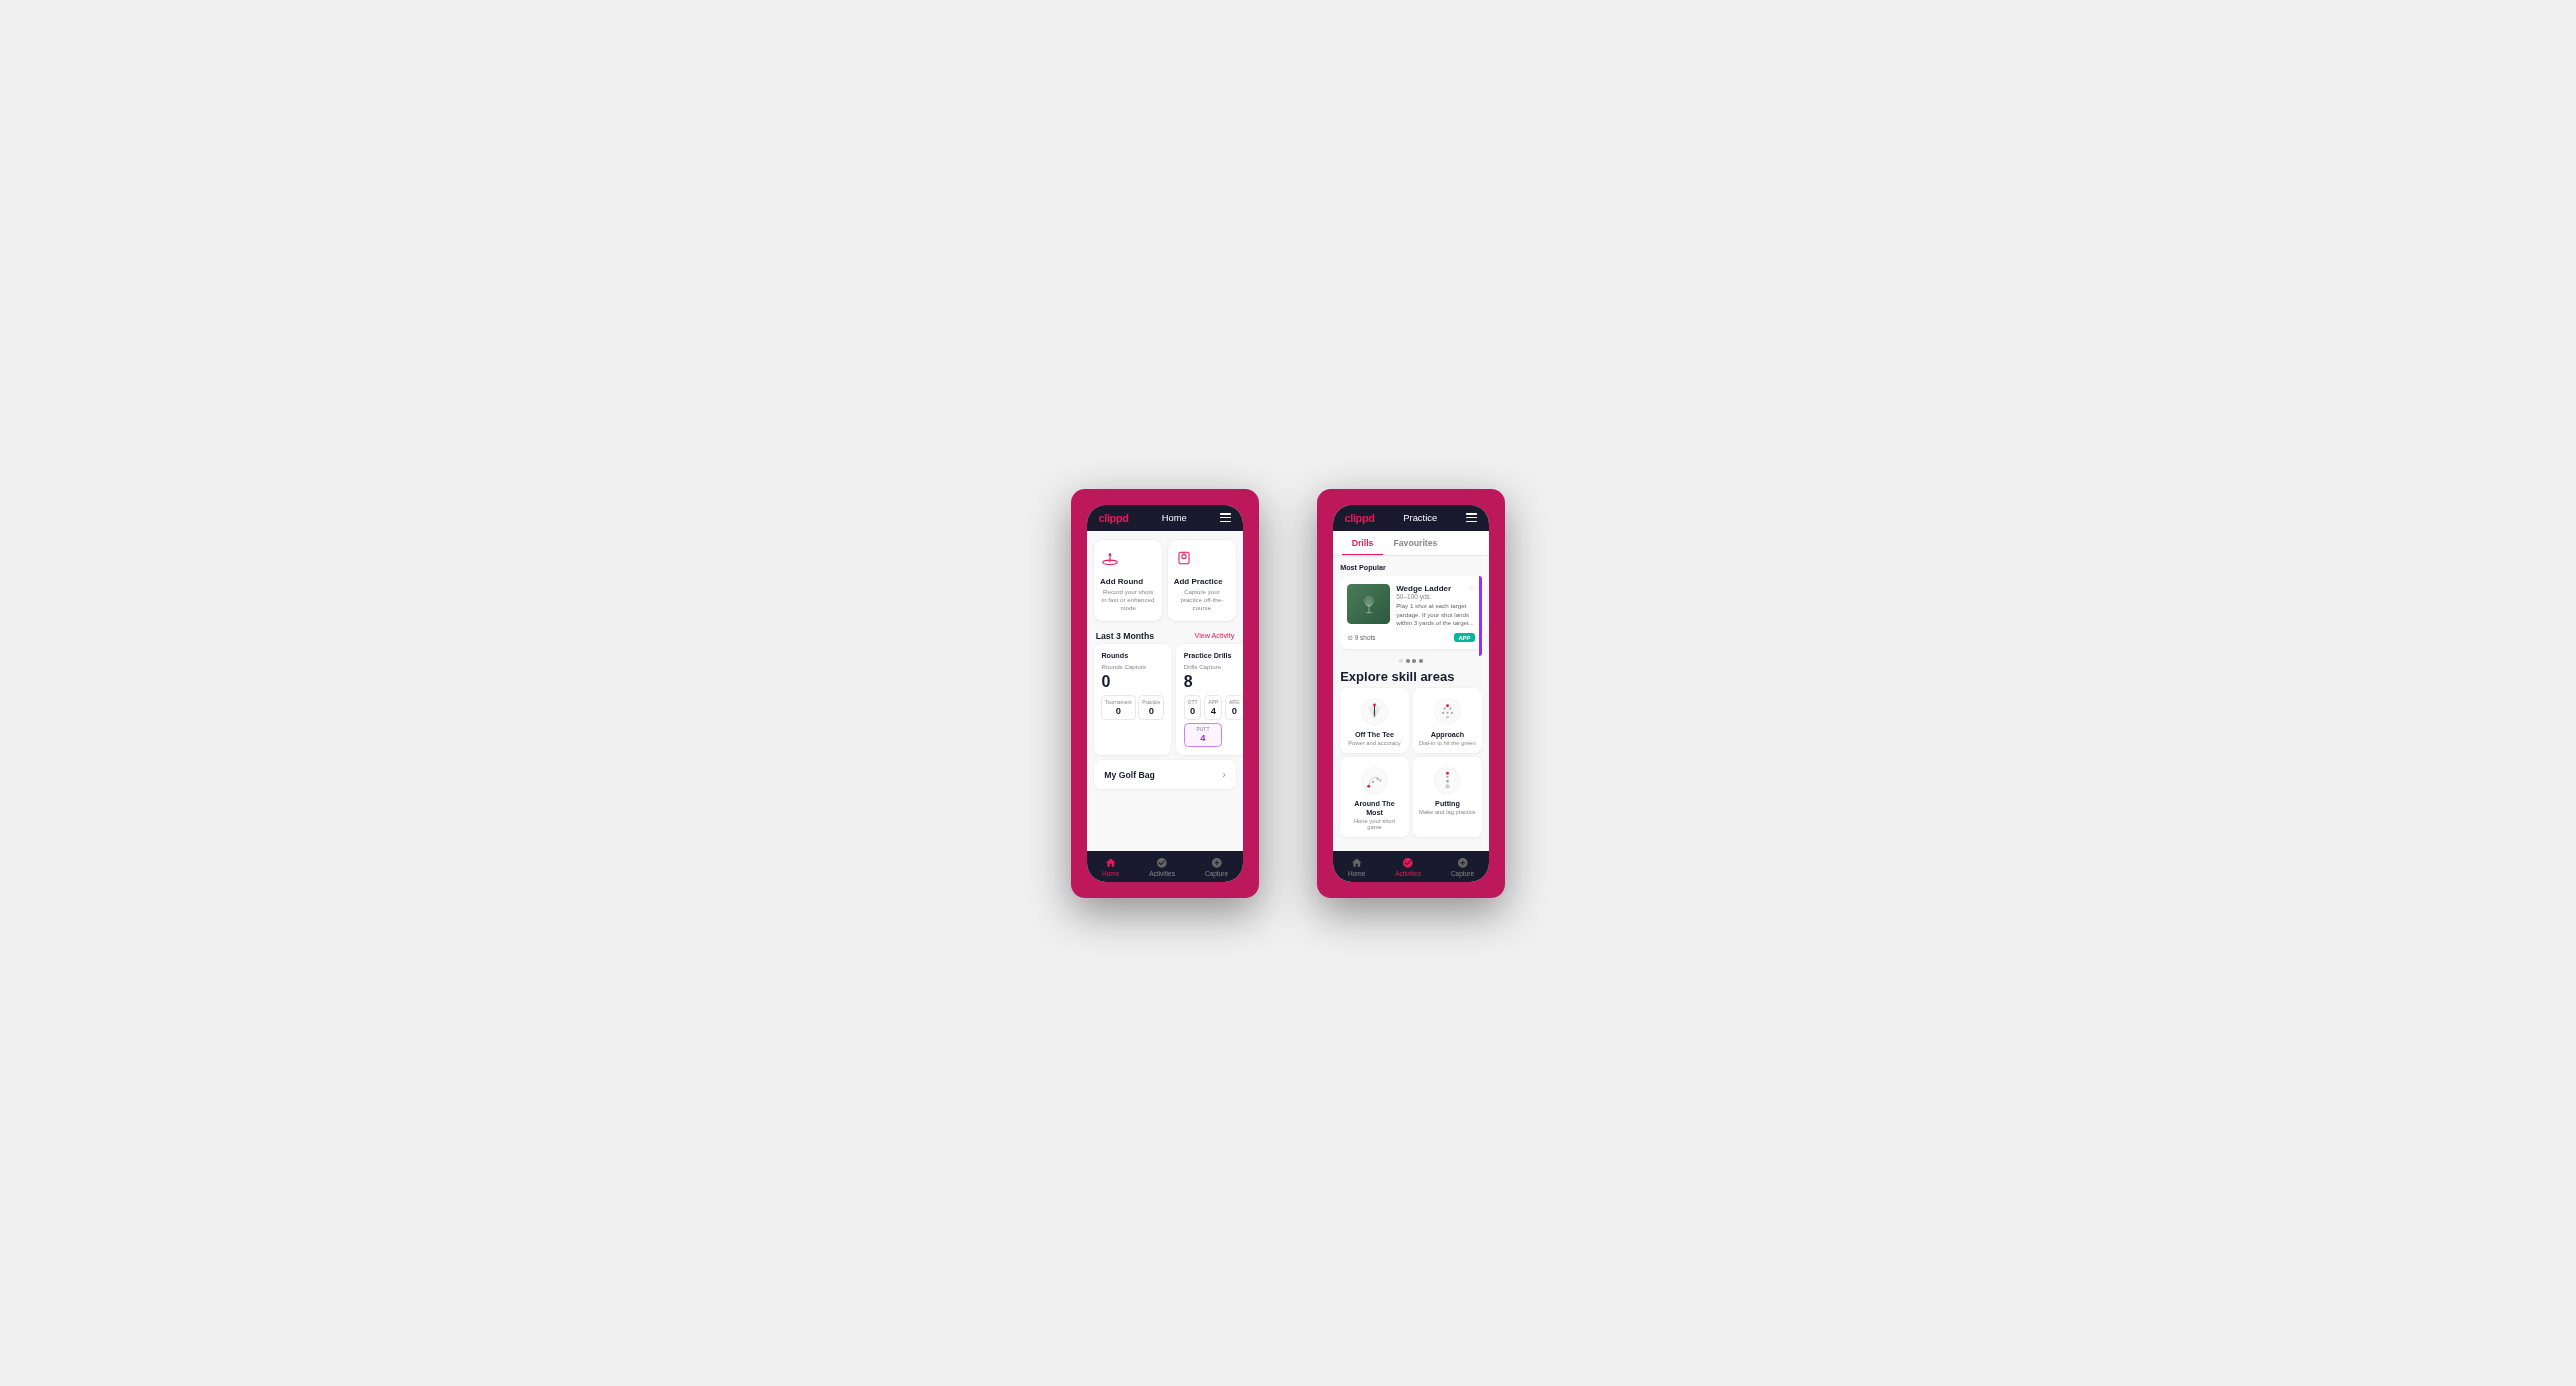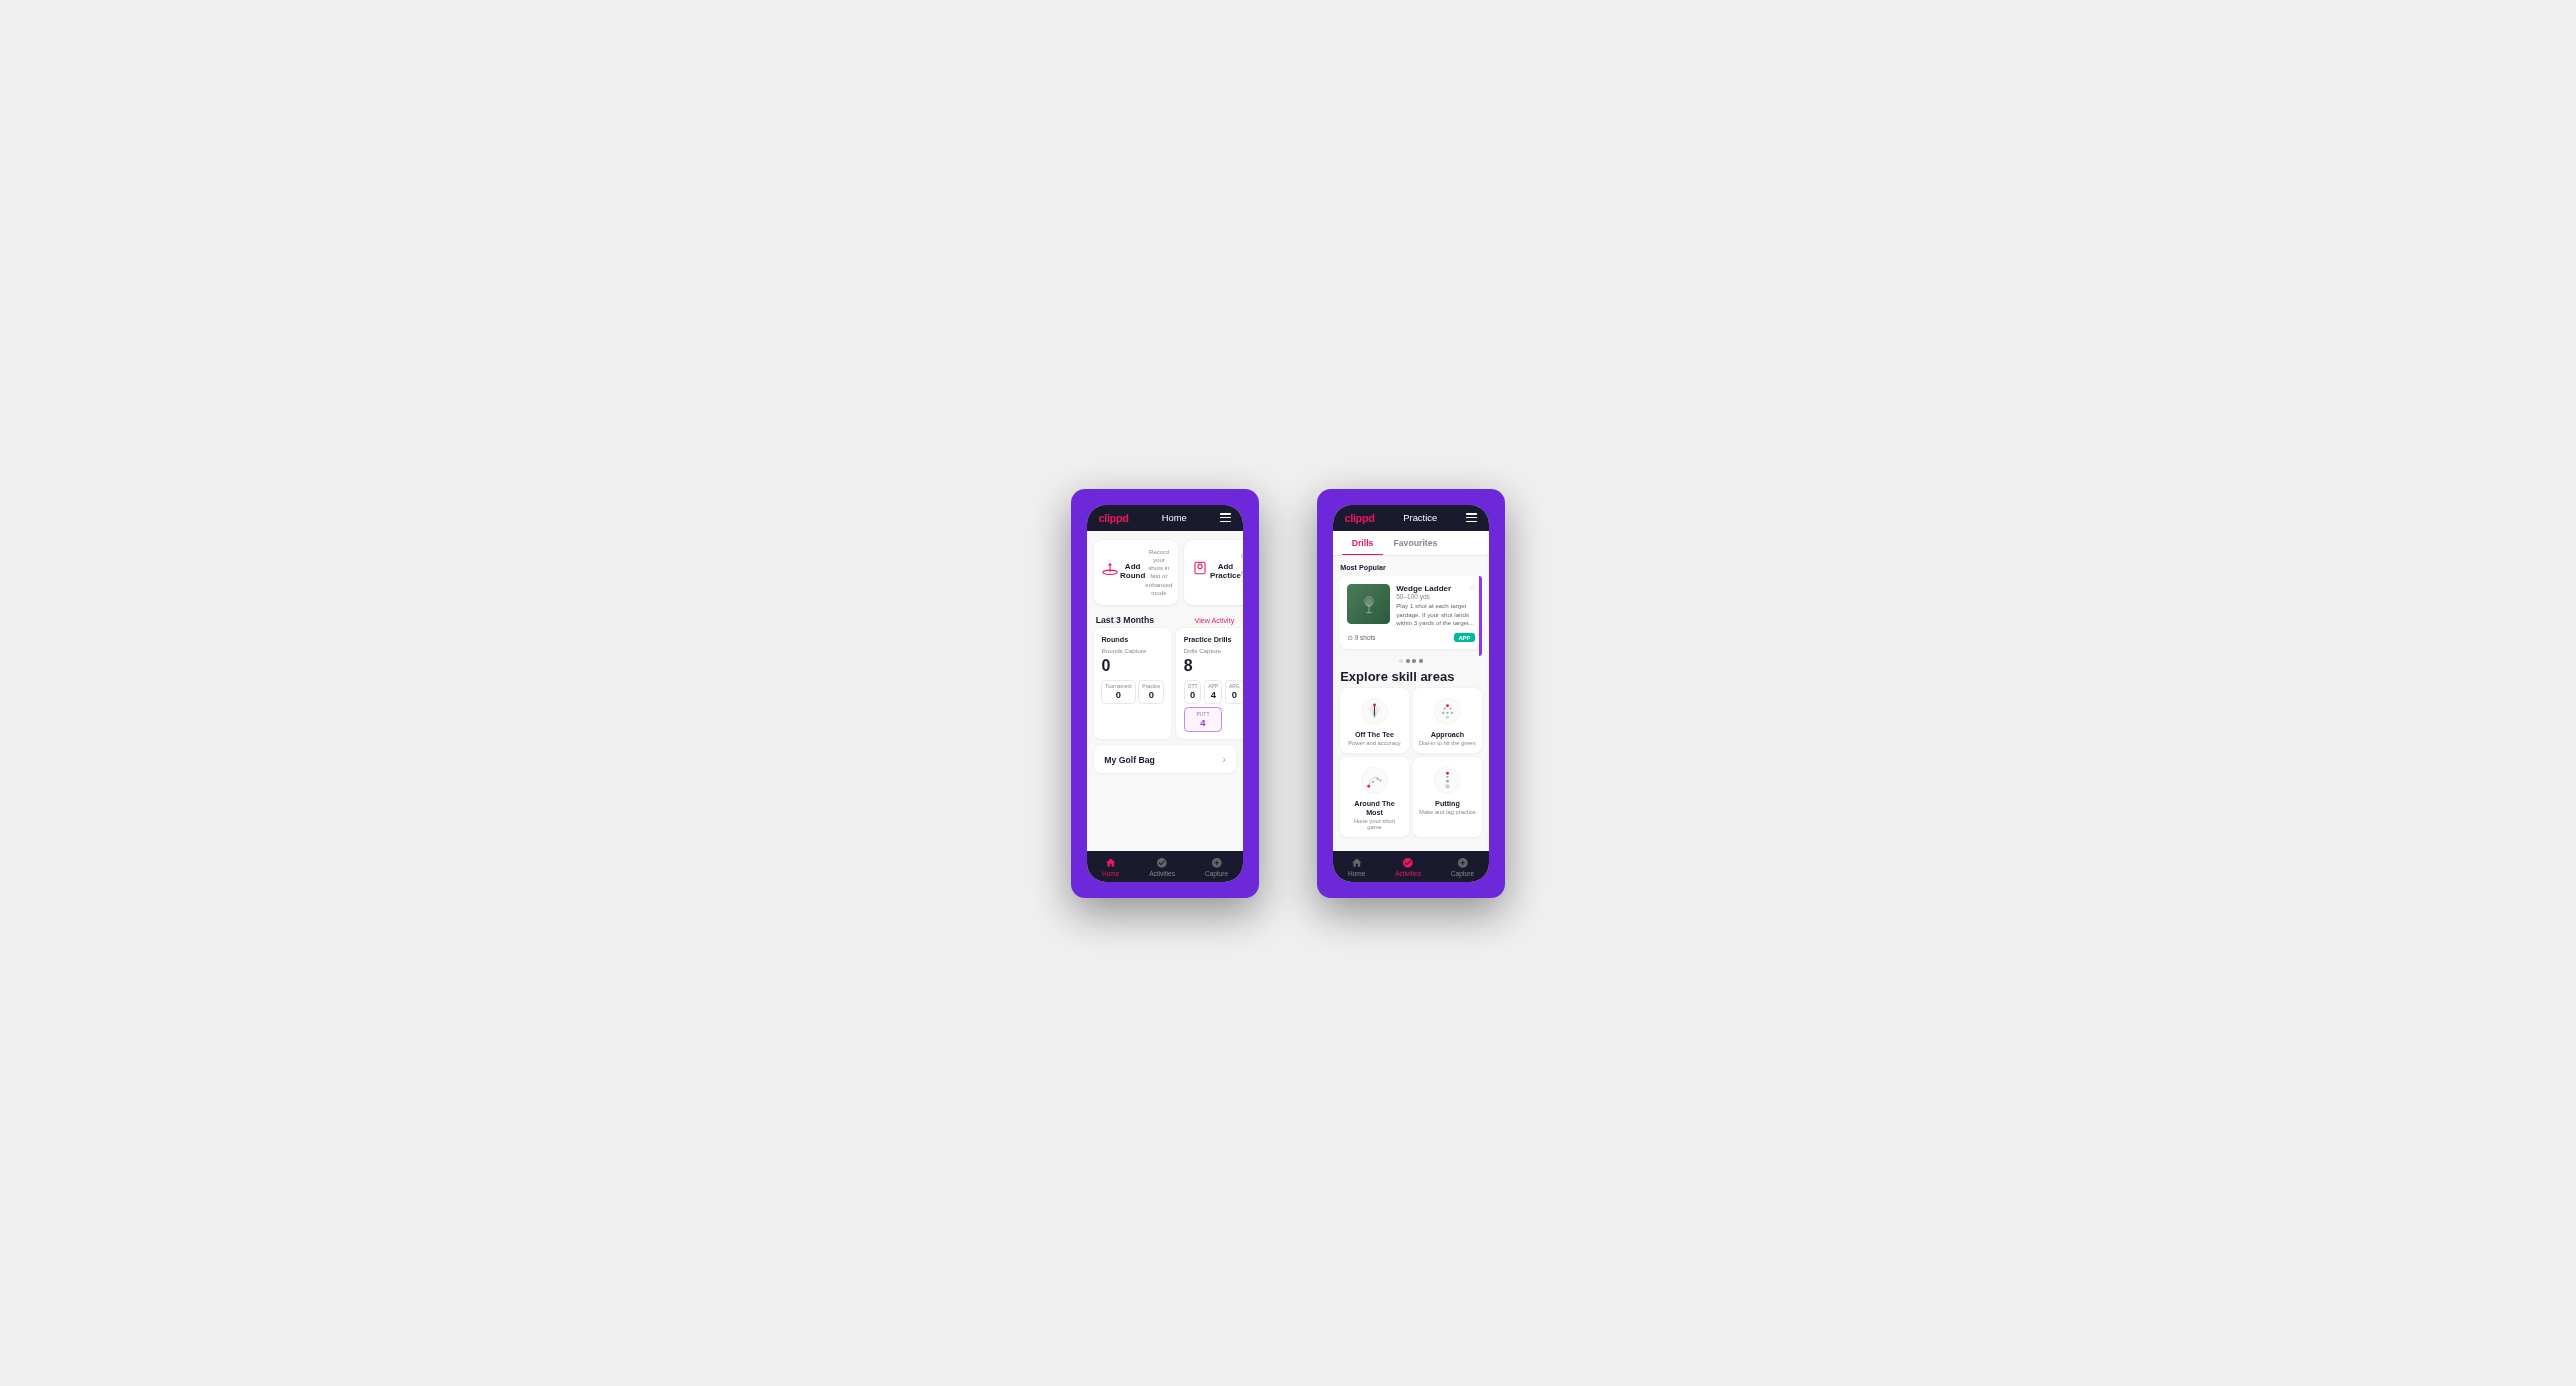--- a/index.html
+++ b/index.html
@@ -13,21 +13,21 @@
       padding: 29px;
     }
     .page-container {
       display: flex;
       gap: 58px;
       align-items: center;
     }
     
     .phone {
       width: 188px;
-      background: #6d28d9;
+      background: #be185d;
       border-radius: 14px;
       padding: 16px;
       box-shadow: 0 14.5px 43px rgba(0,0,0,0.4);
       position: relative;
     }
     .phone-inner {
       background: #ffffff;
       border-radius: 19px;
       overflow: hidden;
       height: 377px;
@@ -102,22 +102,22 @@
       display: flex;
       gap: 5.8px;
       padding: 8.7px 7.2px 5.8px;
     }
     .action-card {
       flex: 1;
       background: #fff;
       border-radius: 8.7px;
       padding: 8.7px 5.8px;
       display: flex;
-      flex-direction: row;
-      align-items: center;
+      flex-direction: column;
+      align-items: flex-start;
       text-align: center;
       box-shadow: 0 0.7px 2.9px rgba(0,0,0,0.08);
     }
     .action-card .card-icon {
       font-size: 16px;
       margin-bottom: 4.3px;
     }
     .action-card .card-title {
       font-size: 8px;
       font-weight: 700;

